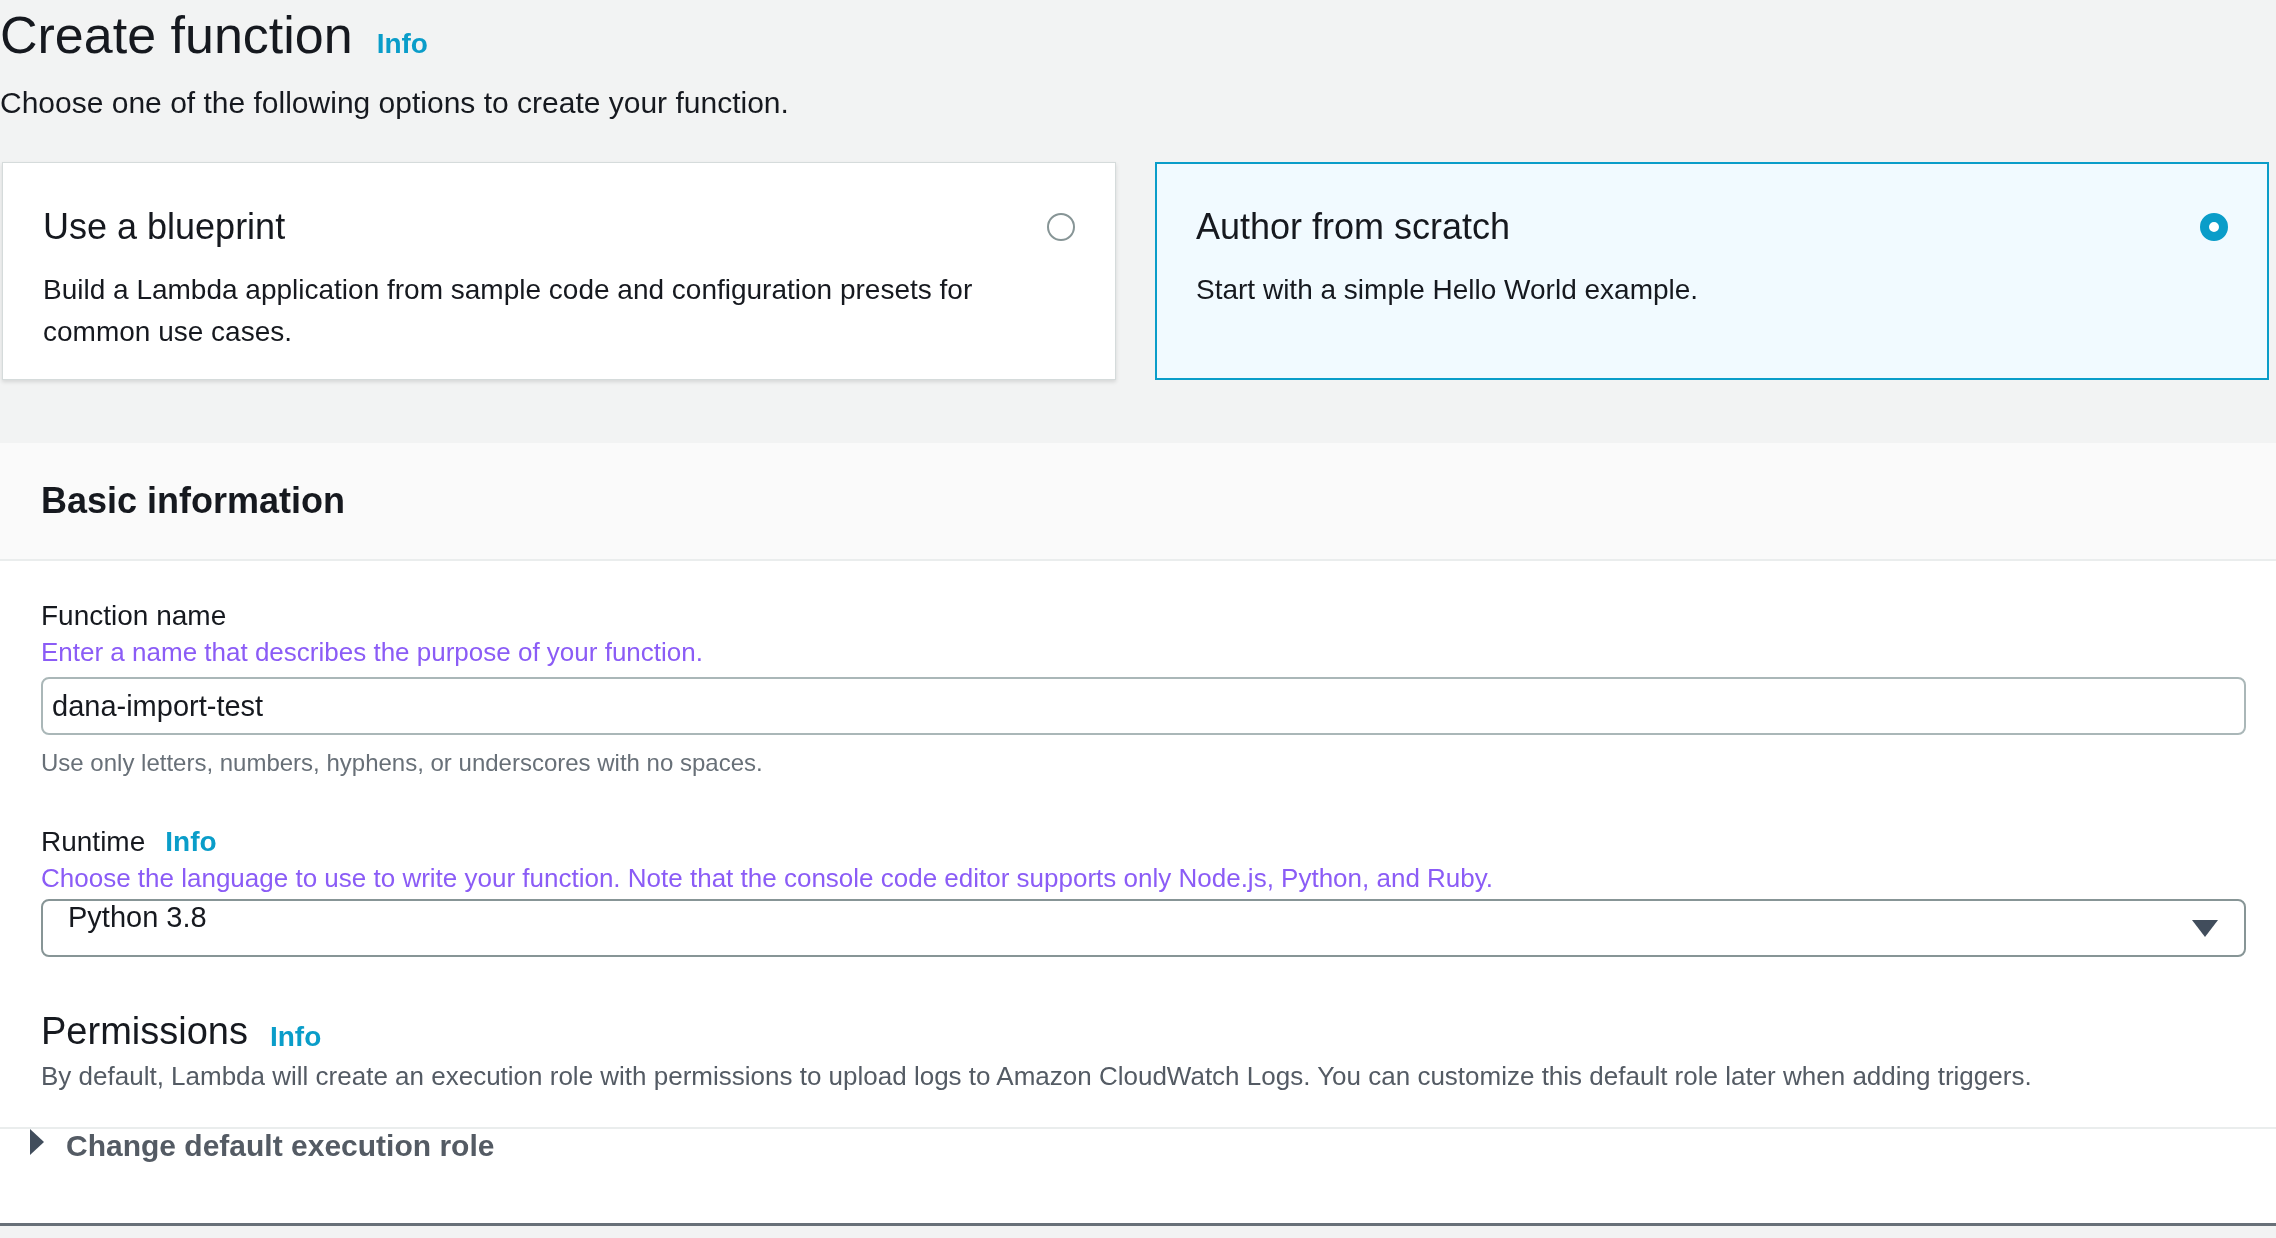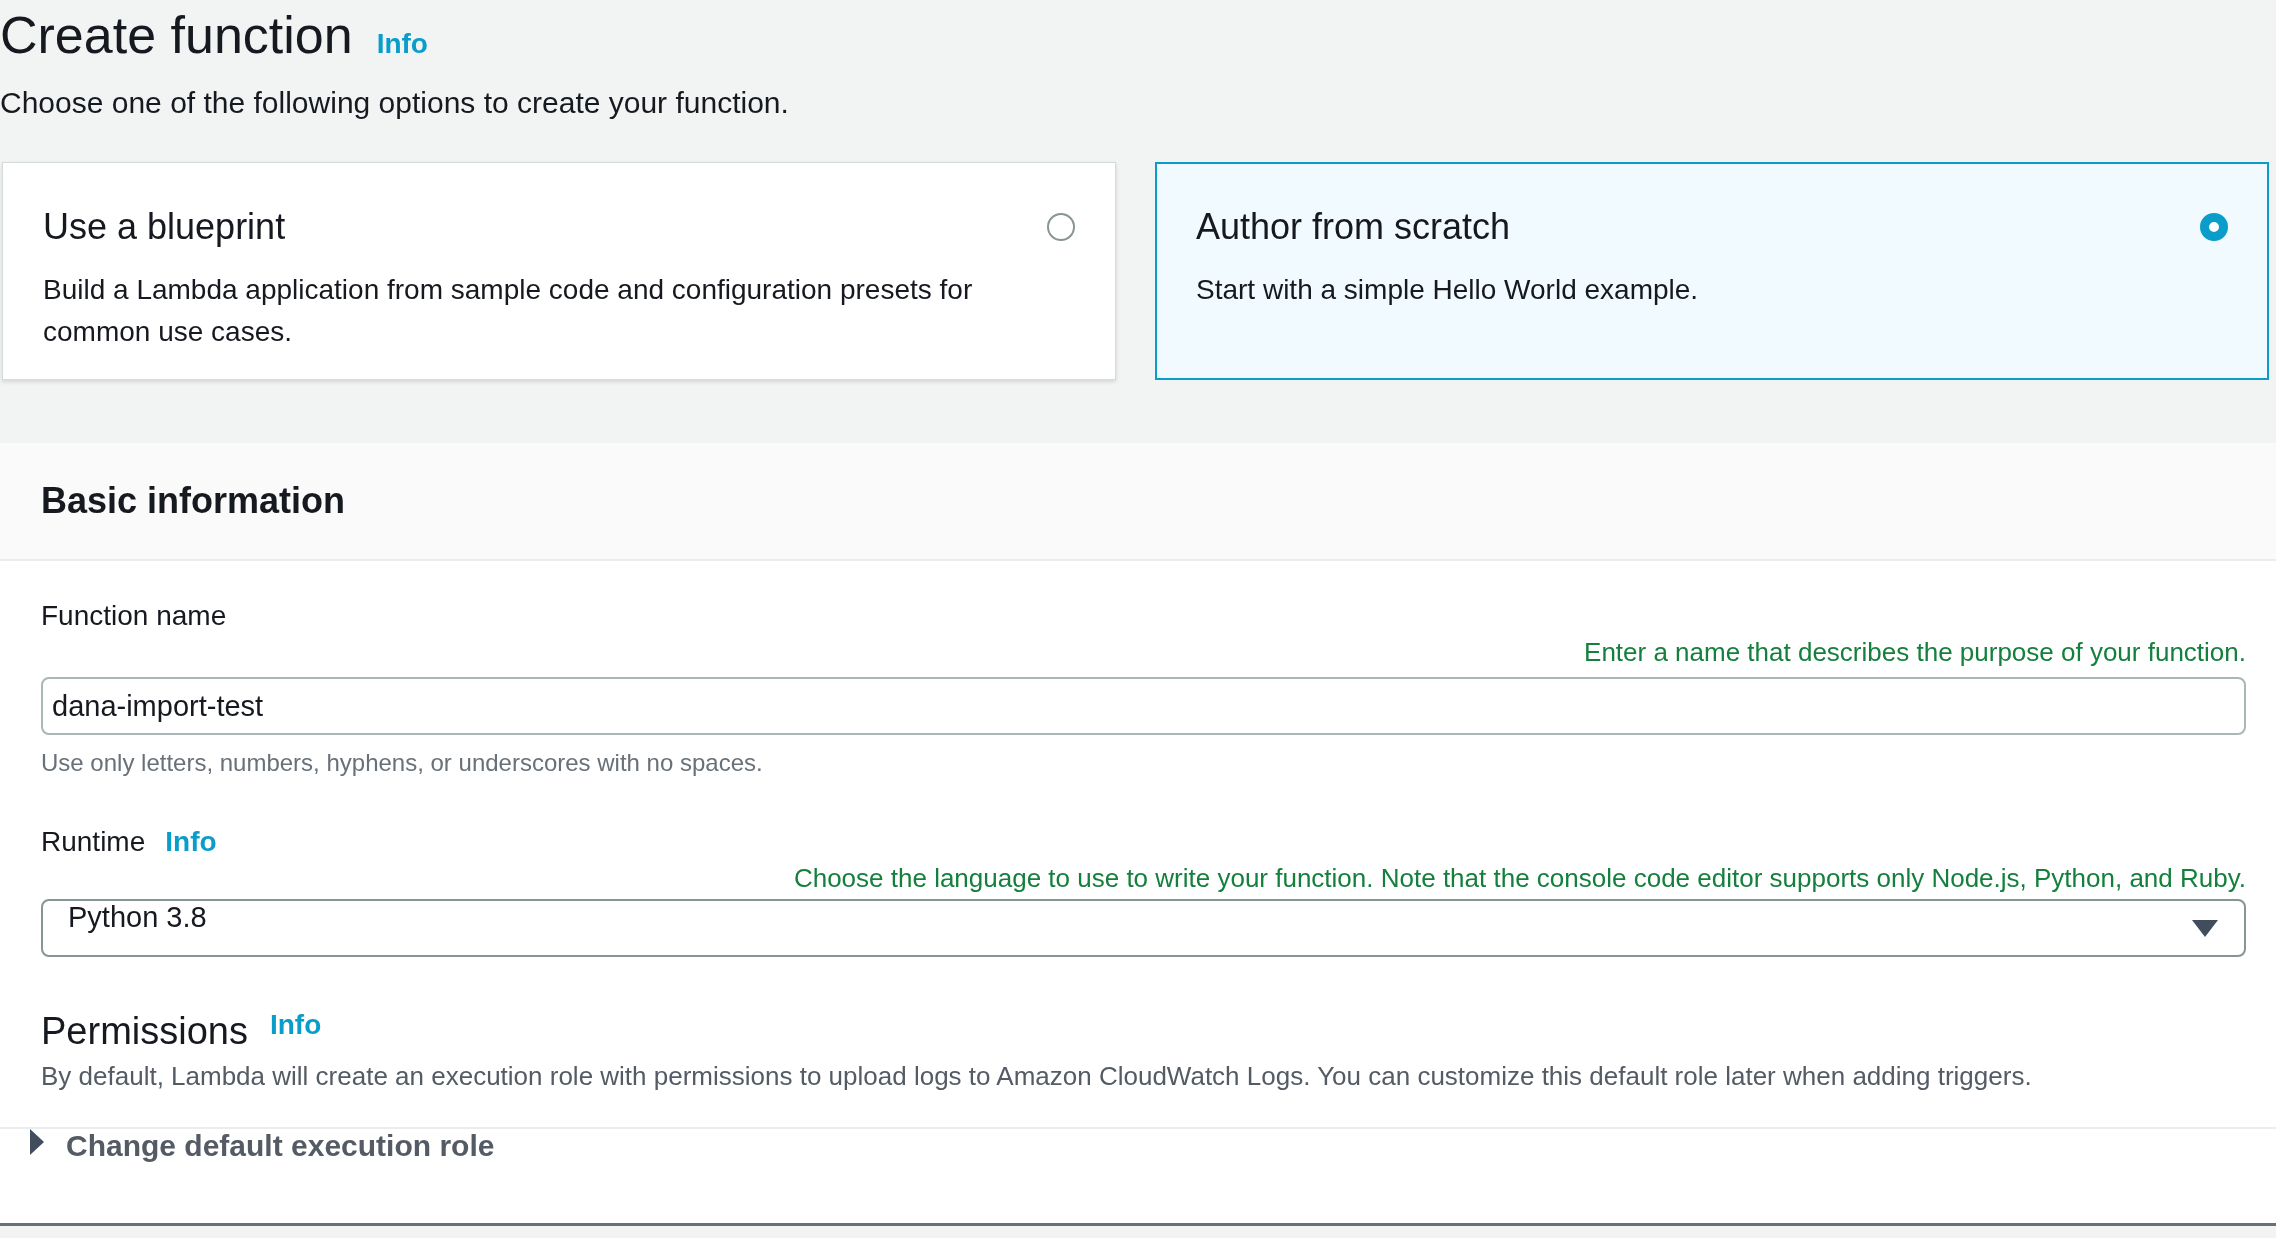--- a/index.html
+++ b/index.html
@@ -92,22 +92,21 @@
     padding-left: 41px;
     font-size: 36px;
     font-weight: 700;
   }
   .panel-body { padding: 38px 30px 0 41px; }
   .field-label { font-size: 28px; line-height: 34px; color: #16191f; }
   .field-desc {
     margin-top: 4px;
     font-size: 26px;
     line-height: 30px;
-    color: #15803d;
-    text-align: right;
+    color: #8b5cf6;
   }
   .text-input {
     display: block;
     width: 100%;
     height: 58px;
     margin-top: 10px;
     border: 2px solid #aab7b8;
     border-radius: 8px;
     background: #ffffff;
     padding: 0 9px;
@@ -141,21 +140,21 @@
     right: 26px; top: 50%;
     margin-top: -8px;
     width: 0; height: 0;
     border-left: 13px solid transparent;
     border-right: 13px solid transparent;
     border-top: 17px solid #414d5c;
   }
   .permissions-row {
     margin-top: 52px;
     display: flex;
-    align-items: flex-start;
+    align-items: flex-end;
     gap: 22px;
   }
   .permissions-heading {
     font-size: 38px;
     font-weight: 400;
     line-height: 44px;
     color: #16191f;
   }
   .permissions-desc {
     margin-top: 8px;

